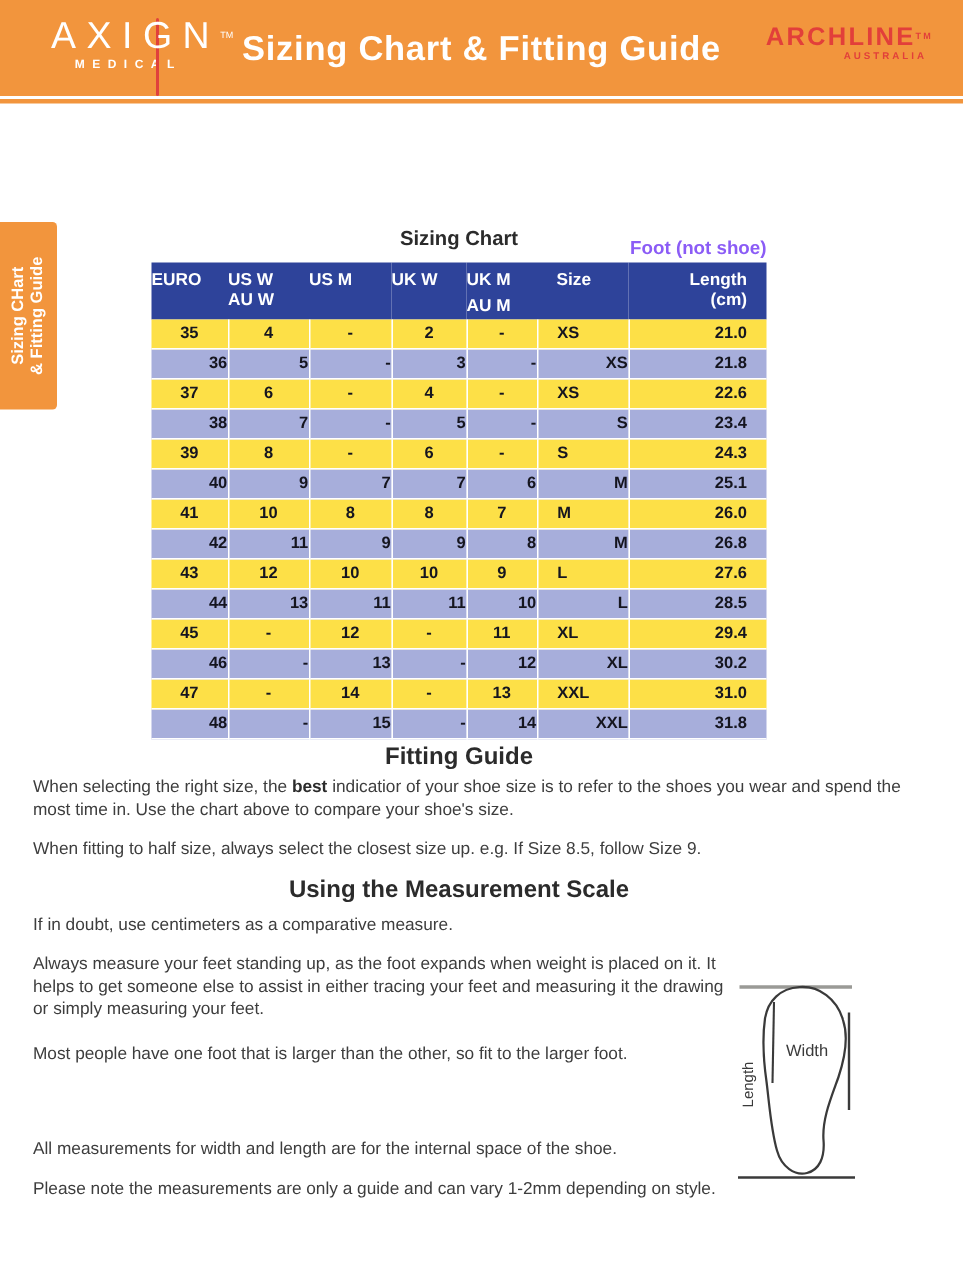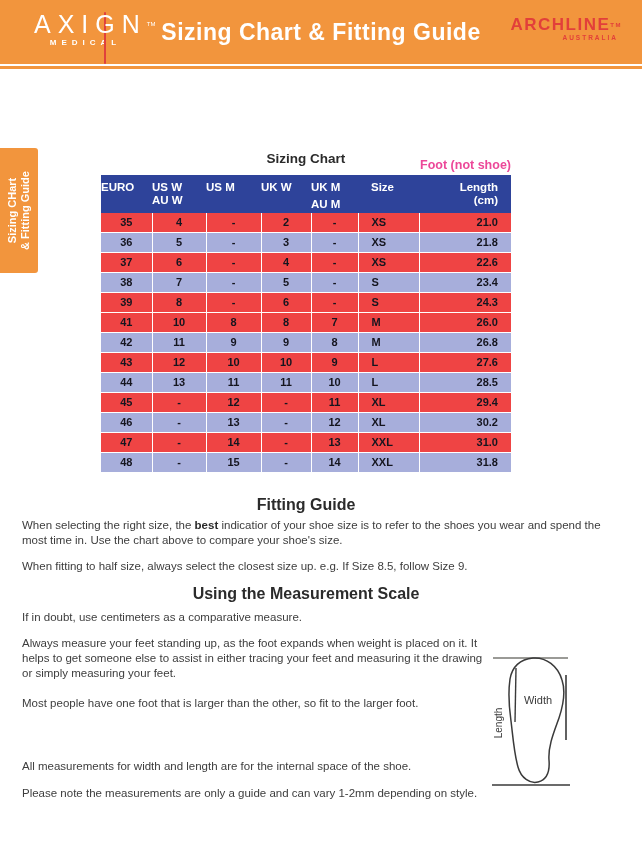--- a/index.html
+++ b/index.html
@@ -60,38 +60,38 @@
     text-align:center; color:#ffffff; font-weight:700; font-size:11px; line-height:13px;
   }
 
   
   .chart-title {
     position:absolute; left:0; top:151px; width:612px;
     text-align:center; font-size:13.5px; font-weight:700; color:#2b2b2b;
   }
   .foot-note {
     position:absolute; right:131px; top:158px;
-    font-size:12.5px; font-weight:700; color:#ec4899;
+    font-size:12.5px; font-weight:700; color:#8b5cf6;
   }
   table.sizing {
     position:absolute; left:101px; top:175px; width:410px;
     border-collapse:collapse; table-layout:fixed;
   }
   table.sizing th {
     background:#2E439A; color:#ffffff; font-size:11.5px; font-weight:700;
     vertical-align:top; padding-top:6px; height:38px; line-height:13px;
   }
   table.sizing td {
     font-size:11px; font-weight:600; color:#15151f; text-align:center;
     height:19px; line-height:19px;
     border-right:1px solid #ffffff; border-bottom:1px solid #ffffff;
   }
   table.sizing td:last-child { border-right:none; }
-  table.sizing tr.dark  td { background:#ef4444; }
-  table.sizing tr.light td { background:#A7AEDB; }
+  table.sizing tr.dark  td { background:#fde047; }
+  table.sizing tr.light td { background:#A7AEDB;text-align:right; }
   table.sizing .c5, table.sizing th.h-size  { text-align:left;  padding-left:13px; }
   table.sizing .c6, table.sizing th.h-len   { text-align:right; padding-right:13px; }
   table.sizing th { text-align:left; }
   .hdr-l2 { display:block; }
   .hdr-l2.low { margin-top:4px; }
 
   
   .sec-heading {
     position:absolute; left:0; width:612px; text-align:center;
     font-size:16px; font-weight:700; color:#2b2b2b;
@@ -191,20 +191,29 @@
       </tr>
       <tr class="dark">
         <td class="c0">39</td>
         <td class="c1">8</td>
         <td class="c2">-</td>
         <td class="c3">6</td>
         <td class="c4">-</td>
         <td class="c5">S</td>
         <td class="c6">24.3</td>
       </tr>
+      <tr class="light">
+        <td class="c0">40</td>
+        <td class="c1">9</td>
+        <td class="c2">7</td>
+        <td class="c3">7</td>
+        <td class="c4">6</td>
+        <td class="c5">M</td>
+        <td class="c6">25.1</td>
+      </tr>
       <tr class="dark">
         <td class="c0">41</td>
         <td class="c1">10</td>
         <td class="c2">8</td>
         <td class="c3">8</td>
         <td class="c4">7</td>
         <td class="c5">M</td>
         <td class="c6">26.0</td>
       </tr>
       <tr class="light">

